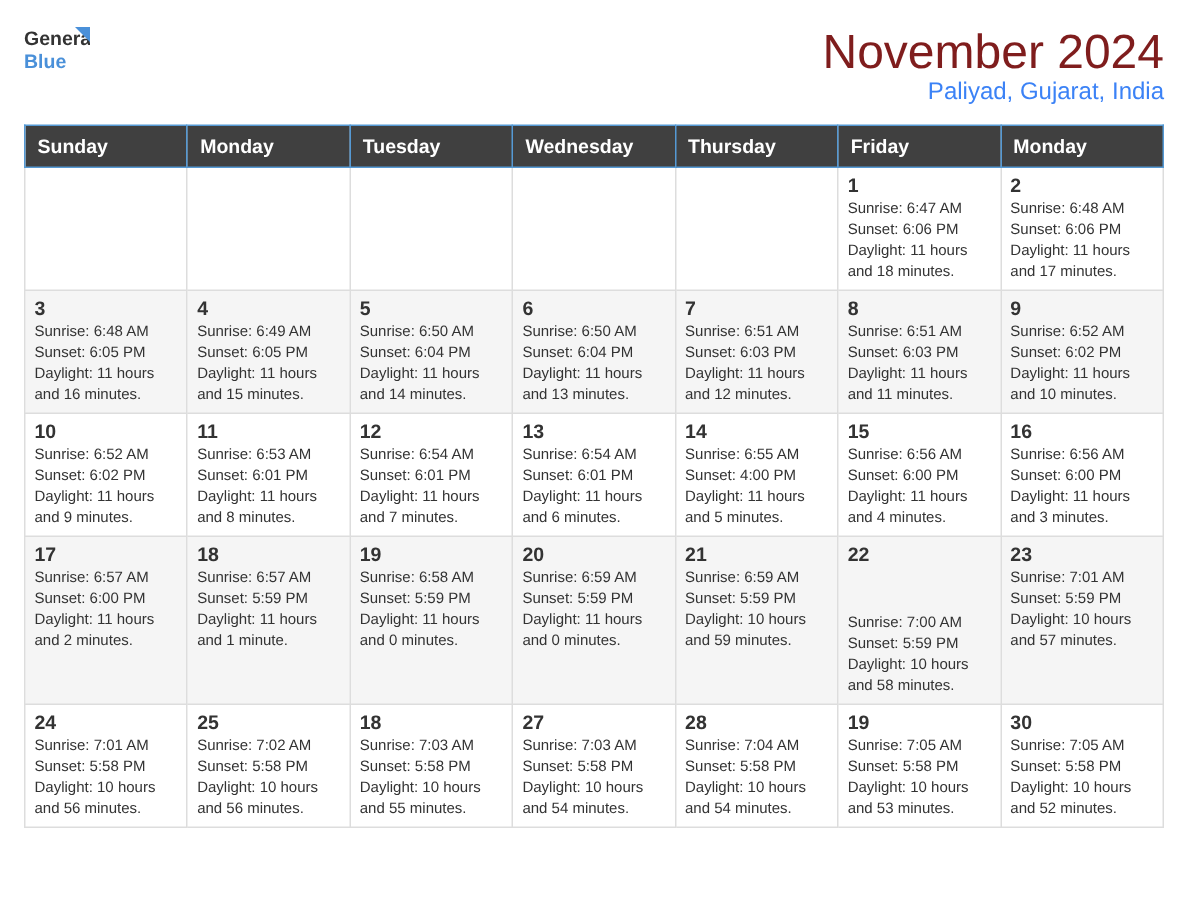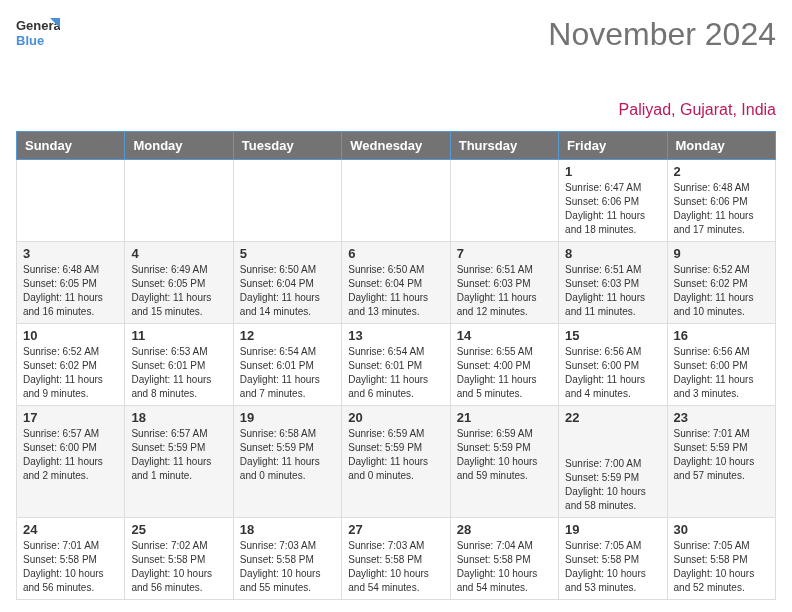--- a/index.html
+++ b/index.html
@@ -20,34 +20,33 @@
       display: flex;
       align-items: center;
       gap: 4px;
     }
     .title-block {
       text-align: right;
     }
     .month-title {
       font-size: 32px;
       font-weight: normal;
-      color: #737373;
+      color: #7f1d1d;
     }
     .location {
       font-size: 16px;
-      color: #be185d;
-      margin-top: 48px;
+      color: #3b82f6;
     }
     .calendar {
       width: 100%;
       border-collapse: collapse;
       border: 1px solid #ccc;
     }
     .calendar th {
-      background: #737373;
+      background: #404040;
       color: #fff;
       font-size: 13px;
       font-weight: bold;
       padding: 6px 8px;
       text-align: left;
       border: 1px solid #5599d4;
     }
     .calendar td {
       vertical-align: top;
       padding: 4px 6px;

